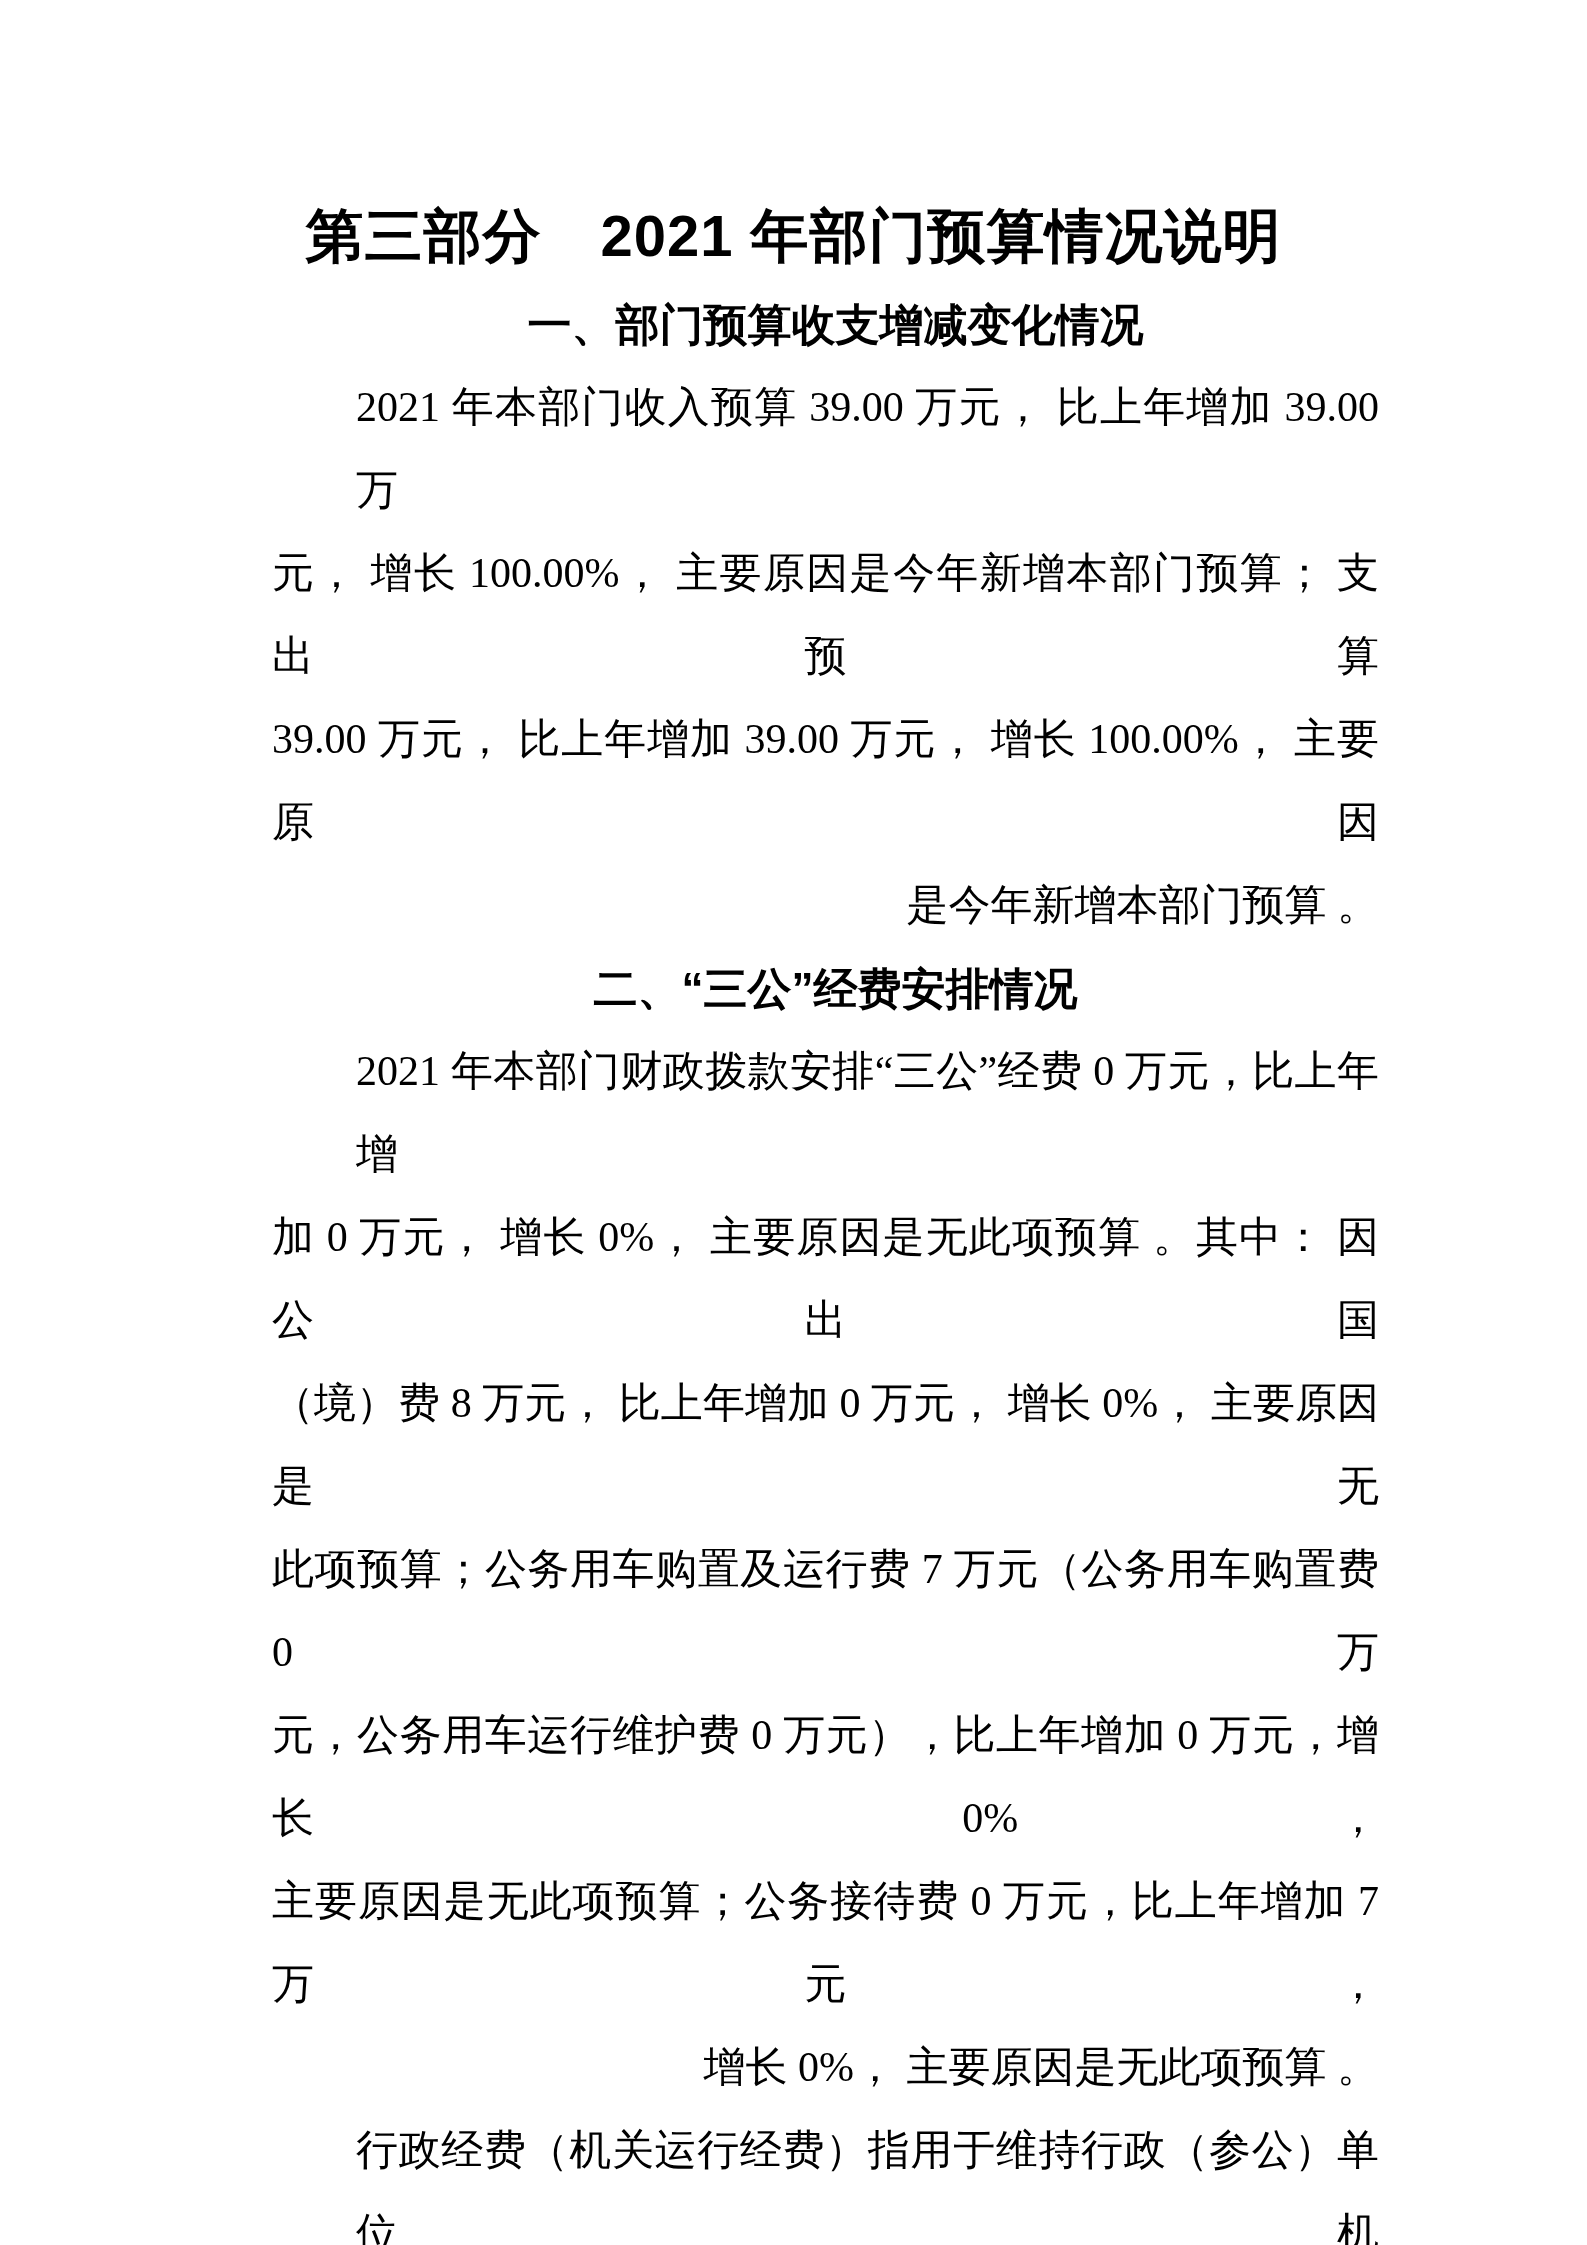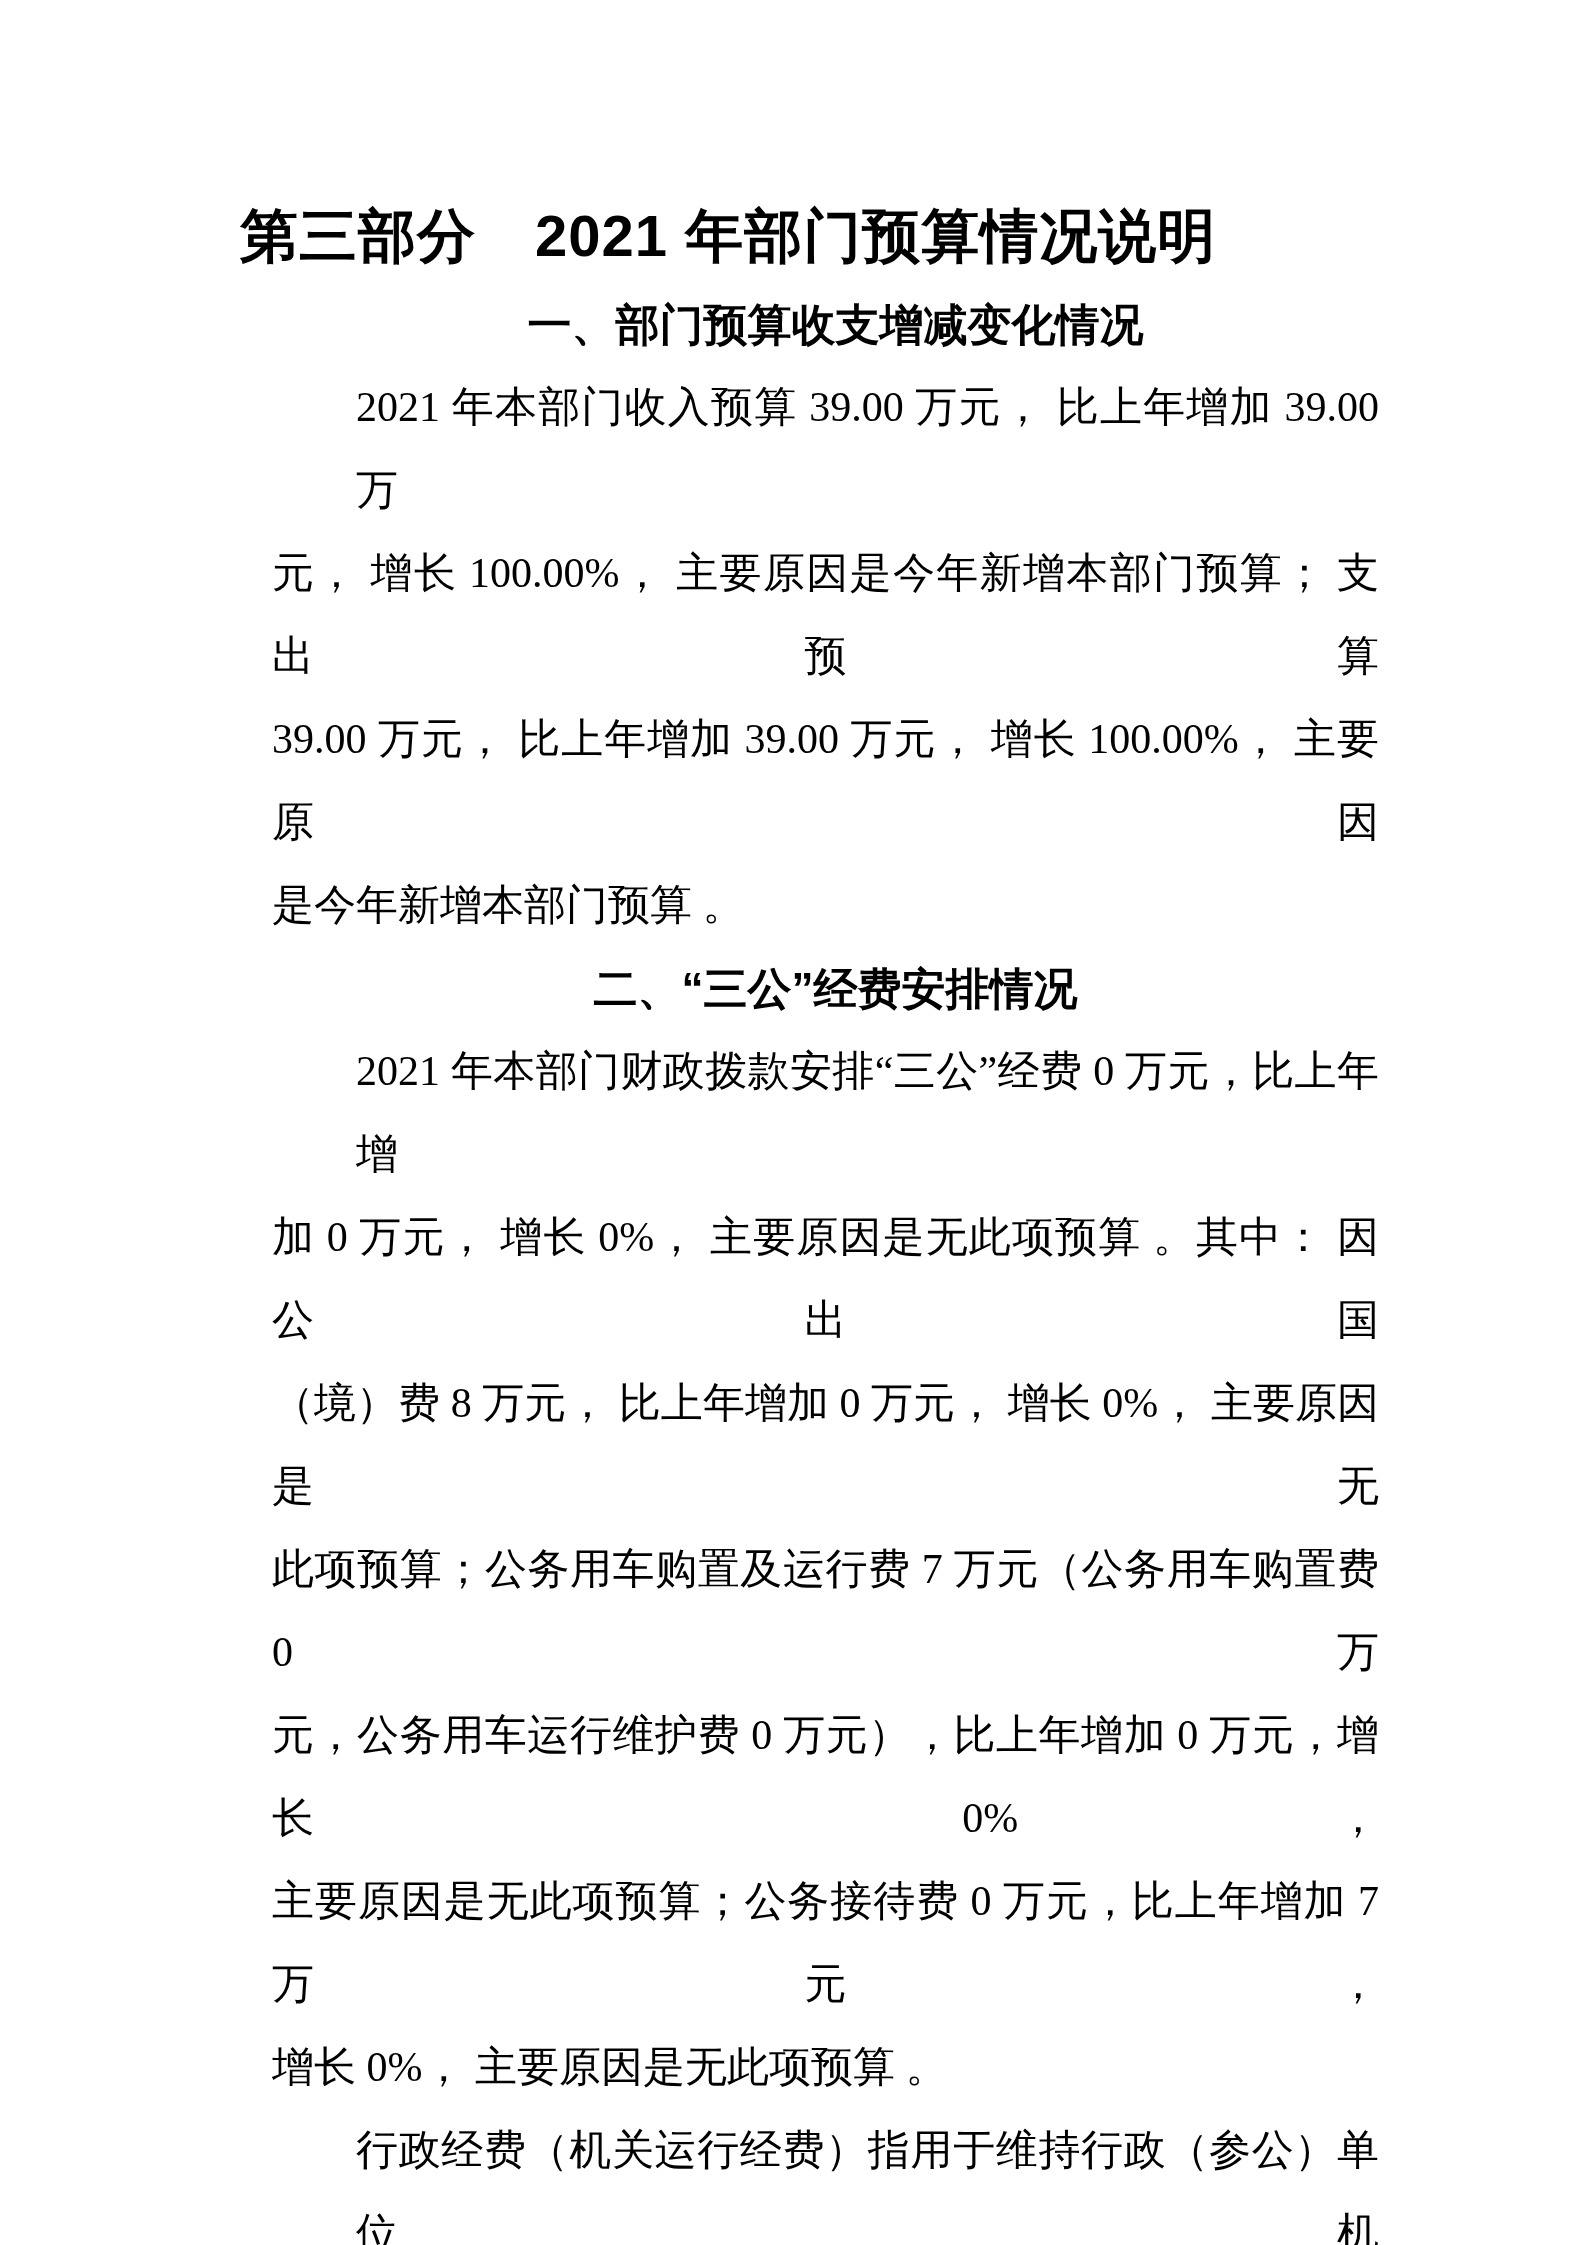--- a/index.html
+++ b/index.html
@@ -15,39 +15,40 @@
     width: 1587px;
     height: 2245px;
     background: #ffffff;
     padding: 188px 240px 0 240px;
   }
   .doc-title {
     font-family: "Liberation Sans", "DejaVu Sans", sans-serif;
     font-weight: 700;
     font-size: 58px;
     line-height: 95px;
-    text-align: left;
+    text-align: center;
     white-space: nowrap;
     letter-spacing: 1px;
   }
   .sec-heading {
     font-family: "Liberation Sans", "DejaVu Sans", sans-serif;
     font-weight: 700;
     font-size: 44px;
     line-height: 83px;
     padding-left: 84px; 
     white-space: nowrap;
     text-align: center;
   }
   .sec-body { width: 100%; margin-left: 32px; }
   .line {
     font-size: 42px;
     line-height: 83px;
     width: 100%;
     white-space: nowrap;
+    text-align: right;
   }
   .line.just {
     white-space: normal;
     text-align: justify;
     text-align-last: justify;
   }
   .line.indent { padding-left: 84px; }
 </style>
 </head>
 <body style="color: rgb(0, 0, 0); background: rgb(255, 255, 255);">

